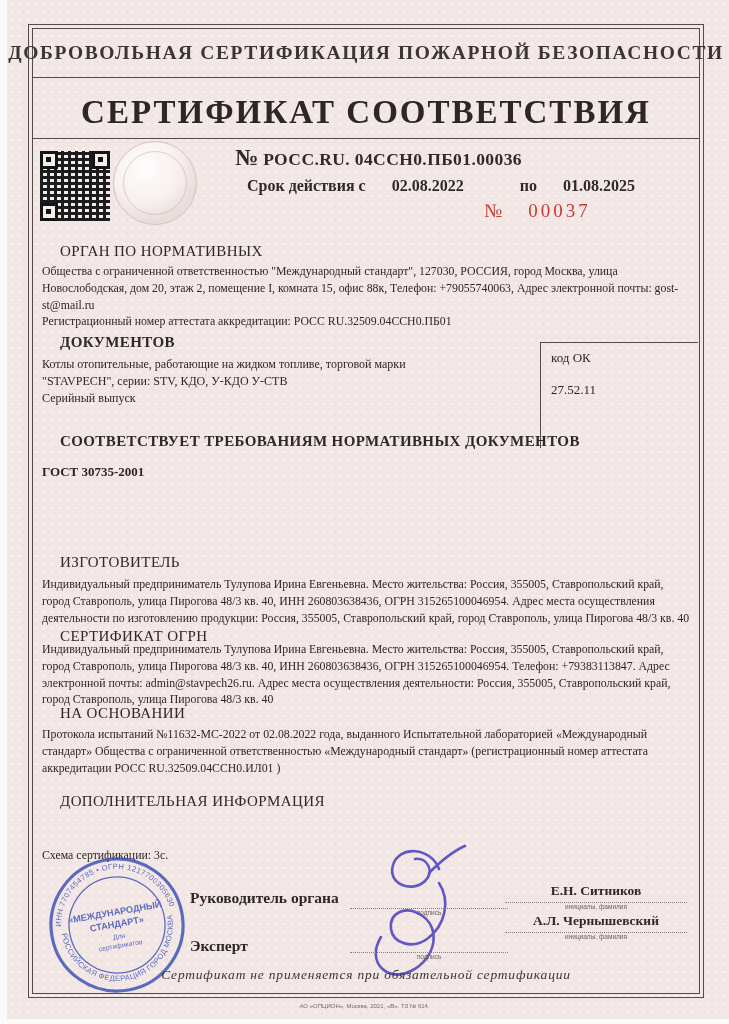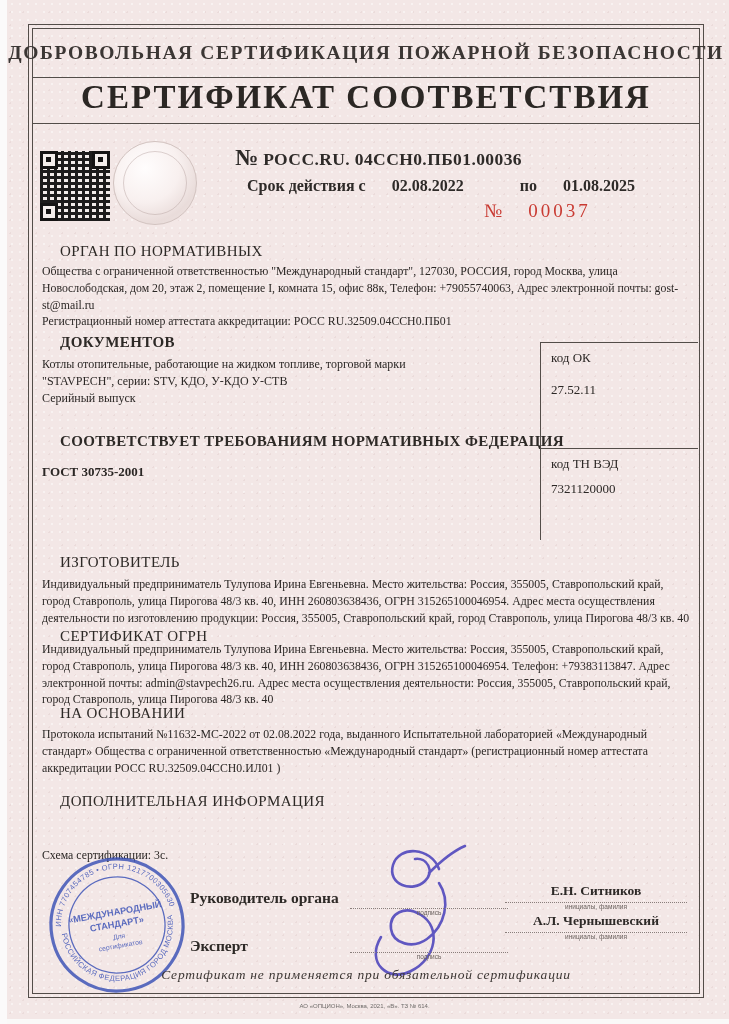--- a/index.html
+++ b/index.html
@@ -32,21 +32,21 @@
 
   
   .band1{
     left:0; top:0; width:100%; height:49px;
     border-bottom:1.5px solid #534d49;
     display:flex; align-items:center; justify-content:center;
     font-weight:bold; font-size:19.5px; letter-spacing:1.6px;
     color:#3b3634; white-space:nowrap;
   }
   .band2{
-    left:0; top:42px; width:100%; height:53px;
+    left:0; top:57px; width:100%; height:53px;
     border-bottom:1px solid #534d49;
     display:flex; align-items:center; justify-content:center;
     font-weight:bold; font-size:33px; letter-spacing:2px;
     color:#2b2724; white-space:nowrap;
   }
 
   
   .qr{
     left:7px; top:122px; width:70px; height:70px;
     background:
@@ -157,26 +157,22 @@
       <div class="abs p pl" style="top:327px;width:490px">
         <div>Котлы отопительные, работающие на жидком топливе, торговой марки</div>
         <div>"STAVPECH", серии: STV, КДО, У-КДО У-СТВ</div>
         <div>Серийный выпуск</div>
       </div>
       <div class="abs codebox" style="top:313px;height:106px">
         <div>код ОК</div>
         <div class="val">27.52.11</div>
       </div>
 
-      <div class="abs h bold" style="top:404px">СООТВЕТСТВУЕТ ТРЕБОВАНИЯМ НОРМАТИВНЫХ ФЕДЕРАЦИЯ</div>
+      <div class="abs h bold" style="top:404px">СООТВЕТСТВУЕТ ТРЕБОВАНИЯМ НОРМАТИВНЫХ ДОКУМЕНТОВ</div>
       <div class="abs p" style="top:434px;width:480px;font-weight:bold;font-size:13px">ГОСТ  30735-2001</div>
-      <div class="abs codebox tnved" style="top:419px;height:92px">
-        <div>код ТН ВЭД</div>
-        <div class="val">7321120000</div>
-      </div>
 
       <div class="abs h" style="top:525px">ИЗГОТОВИТЕЛЬ</div>
       <div class="abs p" style="top:547px">Индивидуальный предприниматель Тулупова Ирина Евгеньевна. Место жительства: Россия, 355005, Ставропольский край, город Ставрополь, улица Пирогова 48/3 кв. 40, ИНН 260803638436, ОГРН 315265100046954. Адрес места осуществления деятельности по изготовлению продукции: Россия, 355005, Ставропольский край, город Ставрополь, улица Пирогова 48/3 кв. 40</div>
 
       <div class="abs h" style="top:599px">СЕРТИФИКАТ ОГРН</div>
       <div class="abs p" style="top:612px">Индивидуальный предприниматель Тулупова Ирина Евгеньевна. Место жительства: Россия, 355005, Ставропольский край, город Ставрополь, улица Пирогова 48/3 кв. 40, ИНН 260803638436, ОГРН 315265100046954. Телефон: +79383113847. Адрес электронной почты: admin@stavpech26.ru. Адрес места осуществления деятельности: Россия, 355005, Ставропольский край, город Ставрополь, улица Пирогова 48/3 кв. 40</div>
 
       <div class="abs h" style="top:676px">НА ОСНОВАНИИ</div>
       <div class="abs p" style="top:697px">Протокола испытаний №11632-МС-2022 от 02.08.2022 года, выданного Испытательной лабораторией «Международный стандарт» Общества с ограниченной ответственностью «Международный стандарт»   (регистрационный номер аттестата аккредитации РОСС RU.32509.04ССН0.ИЛ01 )</div>
 

